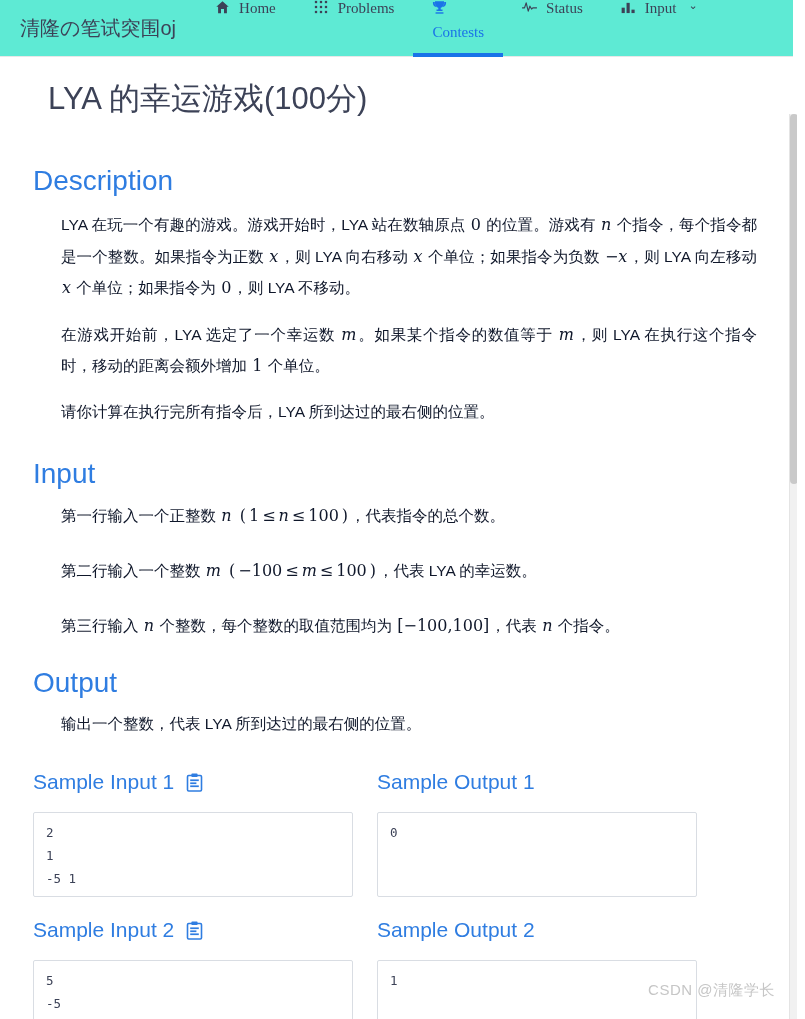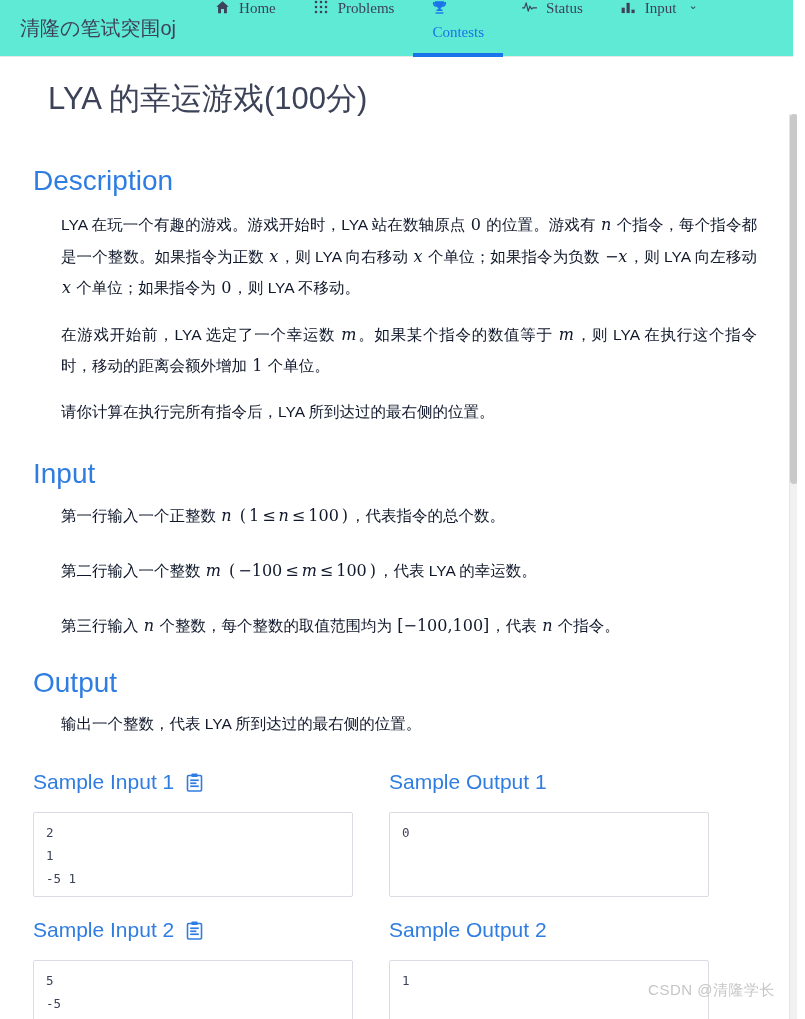--- a/index.html
+++ b/index.html
@@ -128,21 +128,21 @@
   .mo {
     font-family: "DejaVu Serif", "Liberation Serif", serif;
     font-style: normal;
     font-size: 16px;
     padding: 0 2px;
   }
 
   
   .samples {
     display: flex;
-    gap: 36px;
+    gap: 24px;
     margin-top: 20px;
   }
   .sample-col { width: 320px; flex: 0 0 320px; }
   .sample-head {
     font-size: 21px;
     color: #2f7de1;
     font-weight: 400;
     display: flex;
     align-items: center;
     gap: 12px;

